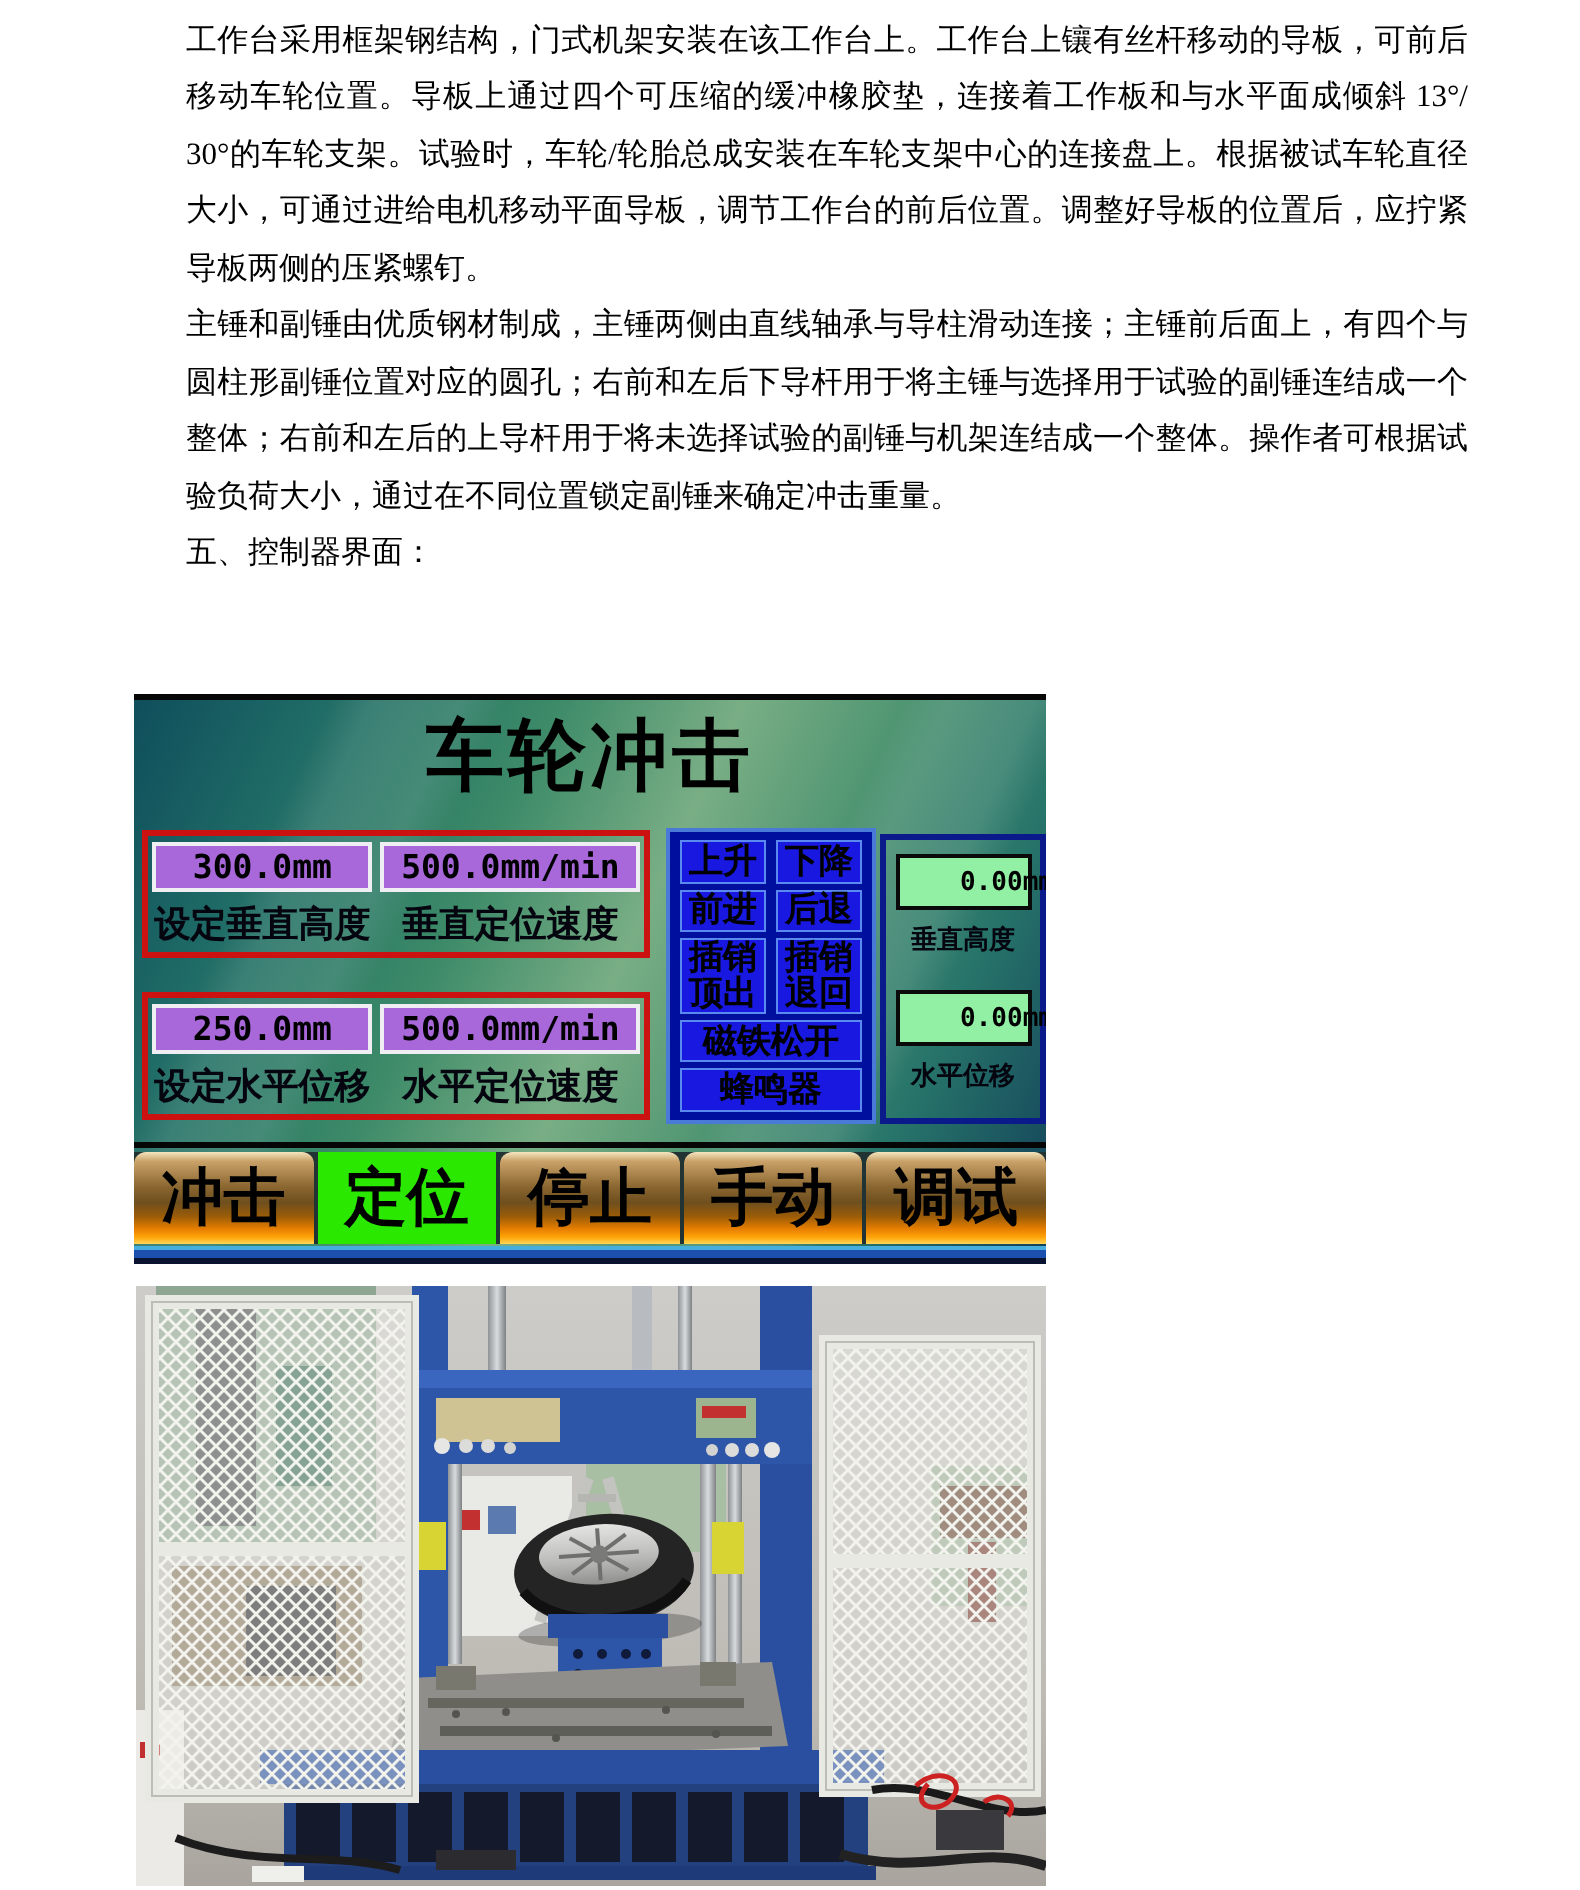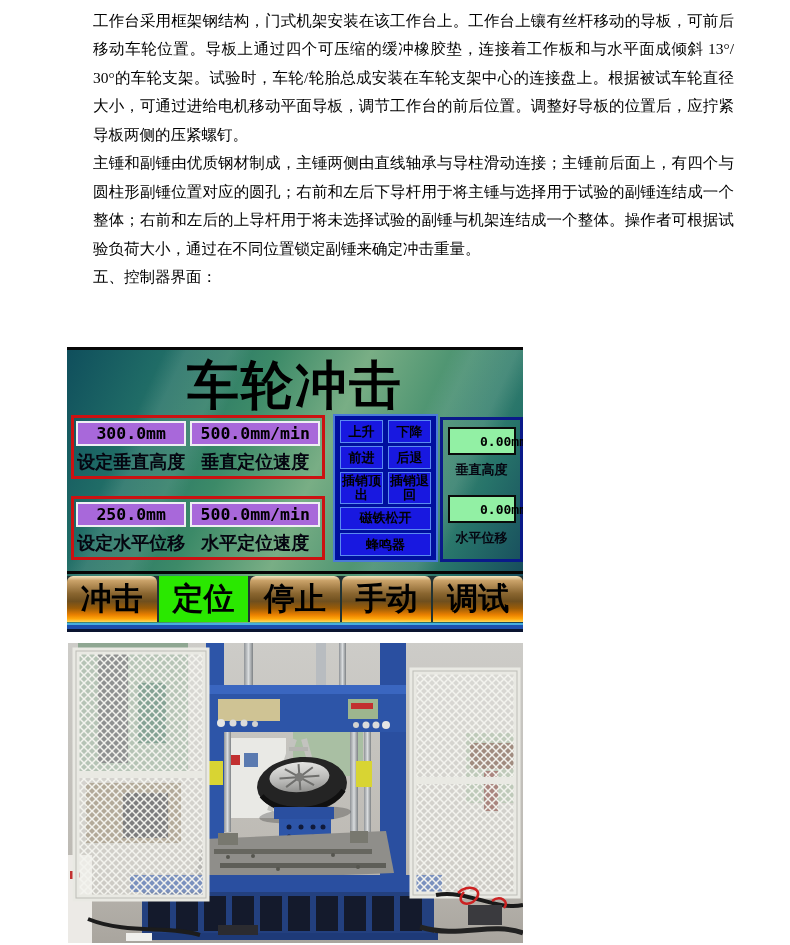--- a/index.html
+++ b/index.html
@@ -9,39 +9,39 @@
   .doc-text{position:absolute;left:93px;top:7px;width:641px;color:#000;}
   .doc-text p{margin:0;font-size:15.5px;line-height:28.45px;text-align:justify;text-justify:inter-ideograph;}
   .doc-text p.heading{text-align:left;}
 
   
   .hmi{position:absolute;left:67px;top:347px;width:456px;height:285px;overflow:hidden;
        background:
          repeating-linear-gradient(115deg, rgba(255,255,255,0) 0 90px, rgba(255,255,255,0.10) 110px 150px, rgba(255,255,255,0) 170px 260px),
          linear-gradient(115deg,#0f4e5c 0%,#1f6b66 16%,#3c8a68 36%,#79ae85 52%,#4f9572 66%,#27746a 82%,#123f58 100%);}
   .hmi-top-strip{position:absolute;left:0;top:0;width:100%;height:3px;background:#070707;}
-  .hmi-title{position:absolute;left:0;top:4px;width:100%;text-align:center;font-size:52px;font-weight:bold;color:#000;letter-spacing:2px;}
+  .hmi-title{position:absolute;left:0;top:4px;width:100%;text-align:center;font-size:39px;font-weight:bold;color:#000;letter-spacing:2px;}
 
   .red-box{position:absolute;left:4px;width:254px;border:3px solid #cc1111;box-sizing:border-box;display:flex;padding:3px 2px 2px 2px;gap:4px;}
   .red-box.rb1{top:68px;height:64px;}
   .red-box.rb2{top:149px;height:64px;}
   .field-group{display:flex;flex-direction:column;align-items:center;}
   .field-group.g1{flex:46;}
   .field-group.g2{flex:54;}
   .purple-field{width:100%;height:33px;box-sizing:border-box;background:#a868da;border:2px solid #efeef3;
         display:flex;align-items:center;justify-content:center;
         font-family:"DejaVu Sans Mono","Liberation Mono",monospace;font-size:16.5px;font-weight:bold;color:#000;white-space:nowrap;text-align:right;}
   .field-label{margin-top:4px;font-size:18px;font-weight:bold;color:#050510;white-space:nowrap;}
 
   .btn-panel{position:absolute;left:266px;top:67px;width:105px;height:148px;box-sizing:border-box;
         border:2px solid #4a7ad8;background:#000f9e;padding:4px 5px;display:flex;flex-direction:column;gap:3px;}
   .jog-row{display:flex;gap:5px;flex:1;}
   .jog-btn,.wide-btn{flex:1;background:#1818e0;border:1px solid #5a8af0;color:#000;
         display:flex;align-items:center;justify-content:center;text-align:center;
-        font-size:13px;font-weight:bold;line-height:1.05;cursor:pointer;}
+        font-size:17px;font-weight:bold;line-height:1.05;cursor:pointer;}
   .jog-row.tall{flex:1.35;}
   .wide-row{display:flex;flex:1;}
 
   .readout-panel{position:absolute;left:373px;top:70px;width:83px;height:145px;box-sizing:border-box;
         border:3px solid #0a1a8a;display:flex;flex-direction:column;align-items:center;}
   .green-display{margin-top:7px;width:68px;height:28px;box-sizing:border-box;background:#92f0a4;border:2px solid #0a0a0a;
         display:flex;align-items:center;justify-content:center;
         font-family:"DejaVu Sans Mono","Liberation Mono",monospace;font-size:13px;font-weight:bold;color:#000;padding-left:44px;}
   .readout-label{margin-top:6px;font-size:13px;font-weight:bold;color:#050510;}
   .readout-label.second{margin-top:6px;}

